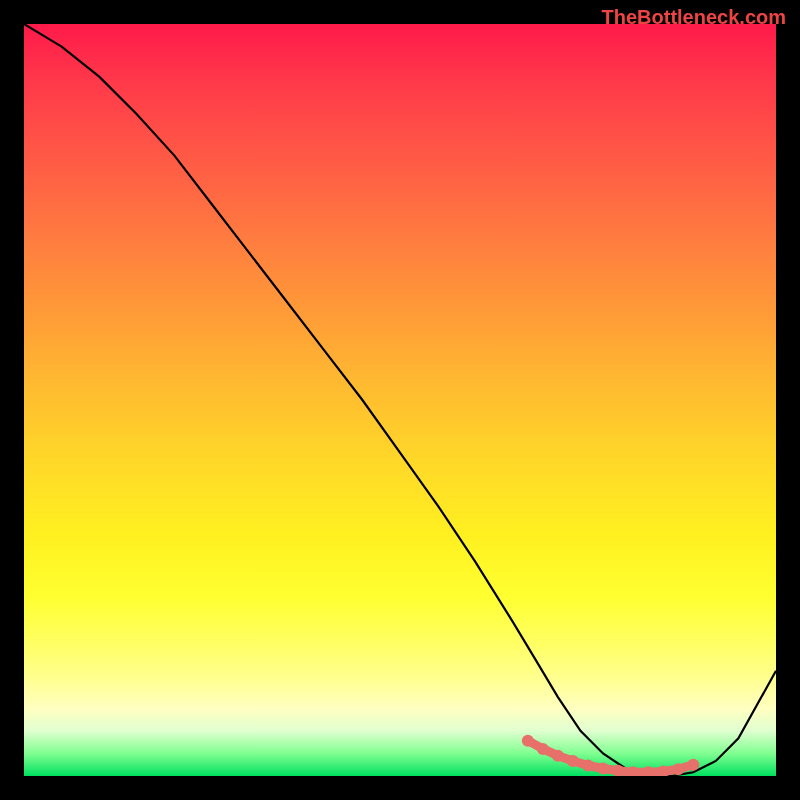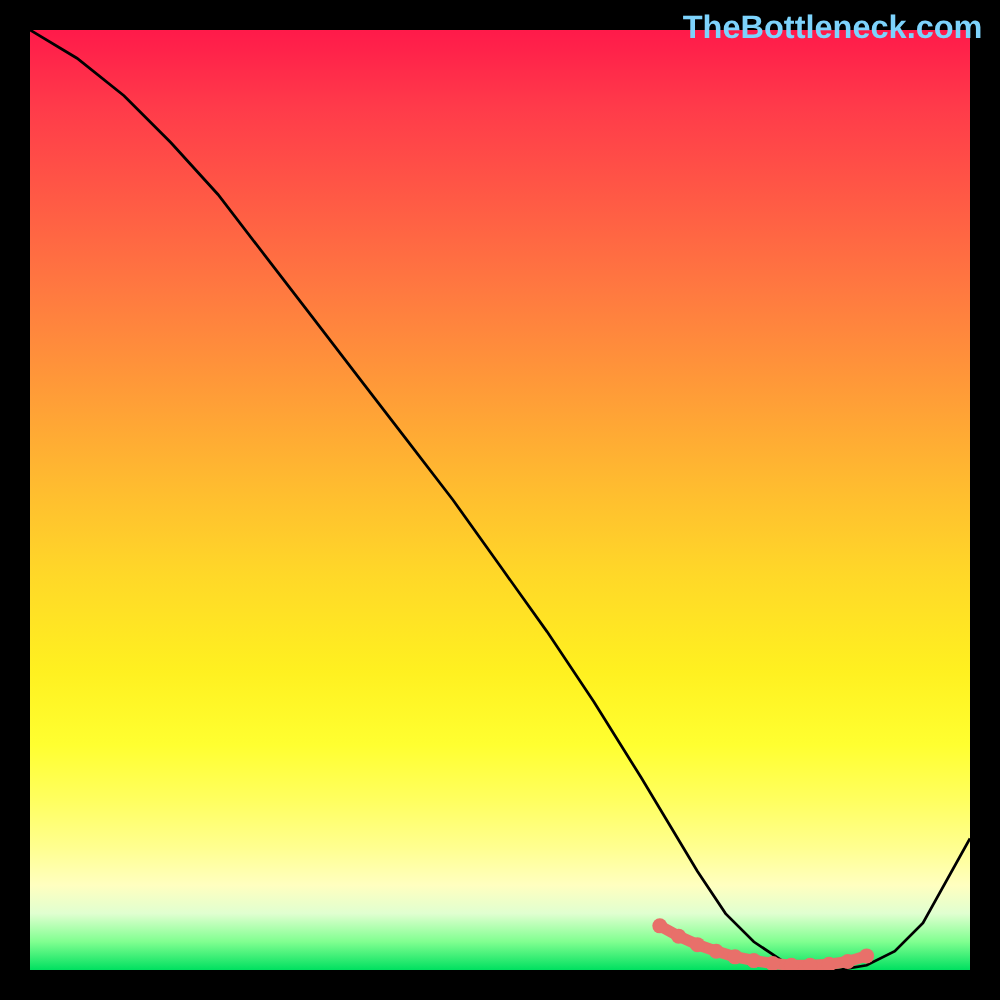--- a/index.html
+++ b/index.html
@@ -7,22 +7,22 @@
     width: 800px;
     height: 800px;
     background: #000;
     position: relative;
     font-family: Arial, sans-serif;
   }
   .watermark {
     position: absolute;
     top: 6px;
     right: 14px;
-    color: #7dd3fc;
-    font-size: 26px;
+    color: #ef4444;
+    font-size: 20px;
     font-weight: bold;
     z-index: 10;
   }
   .plot-area {
     position: absolute;
     left: 24px;
     top: 24px;
     width: 752px;
     height: 752px;
     overflow: hidden;

